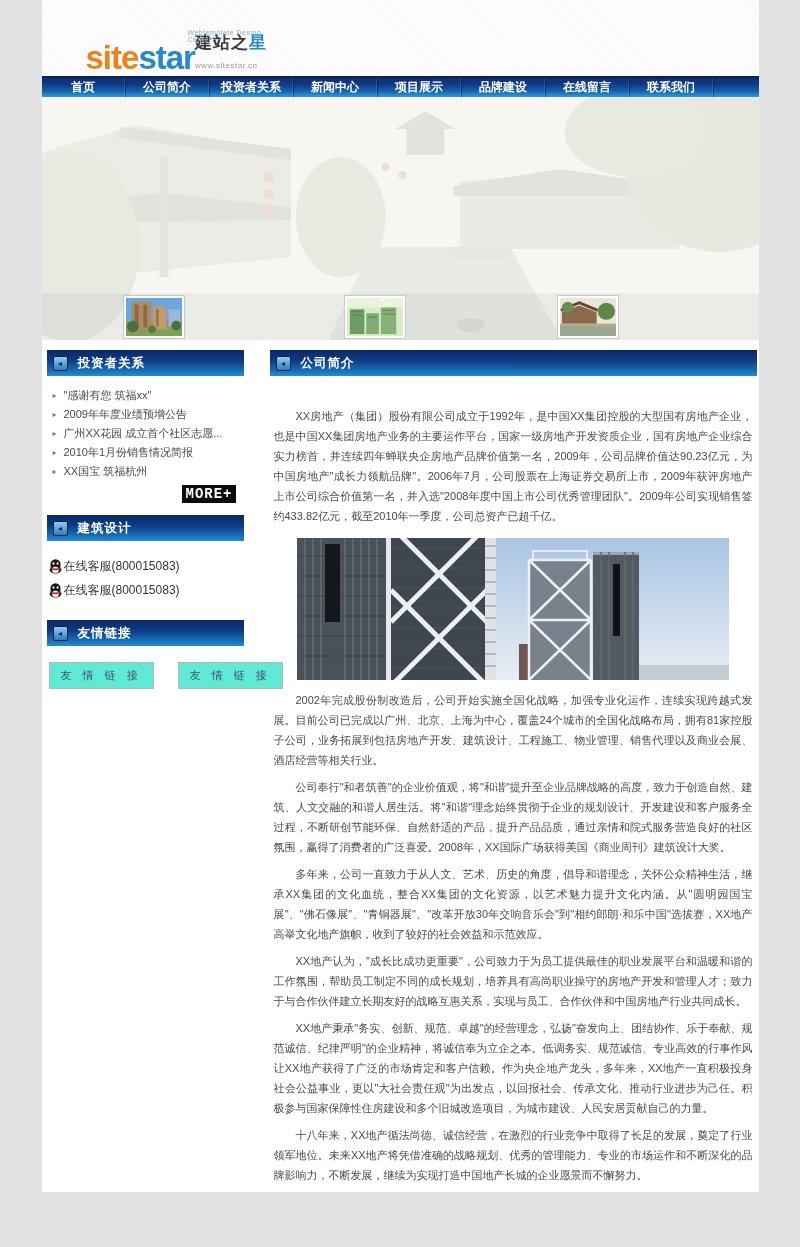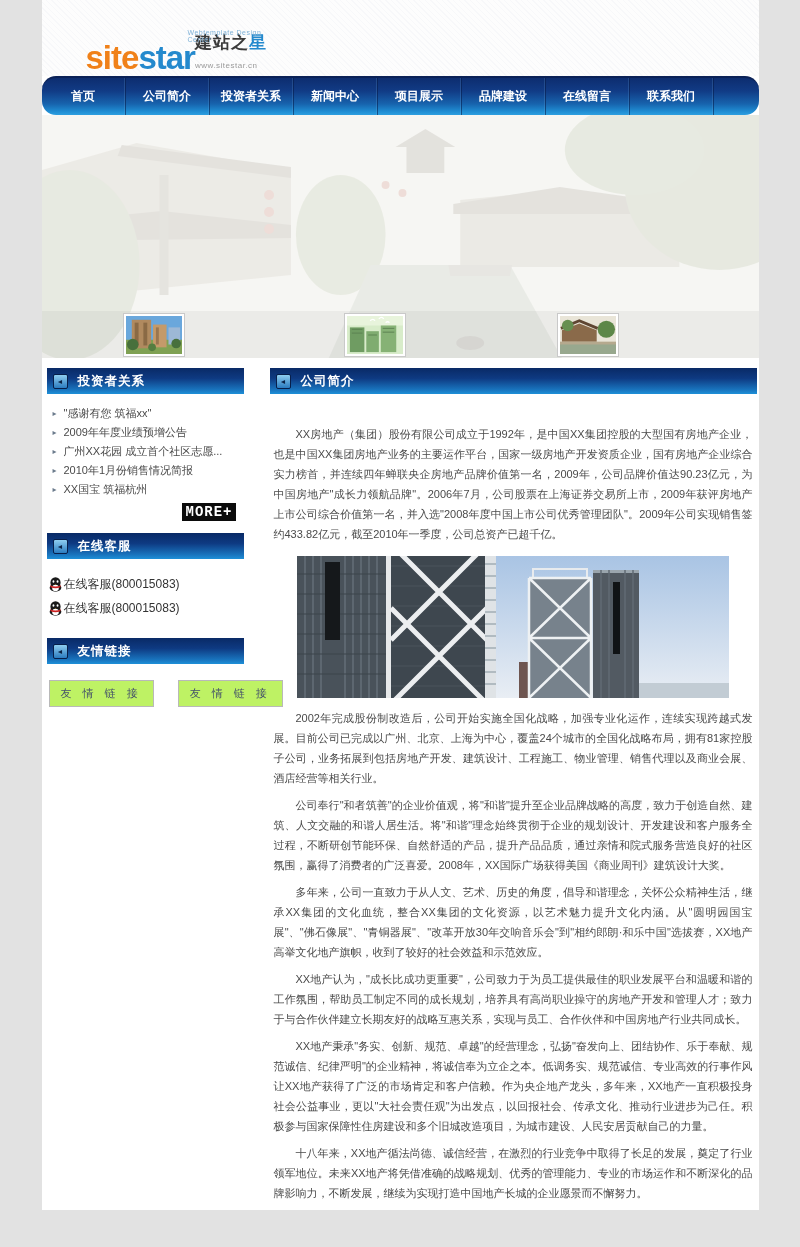--- a/index.html
+++ b/index.html
@@ -16,22 +16,22 @@
   .logo-tagline { position:absolute; left:102px; top:-2px; font-size:7px; color:#7fb2d8; letter-spacing:.5px; }
   .logo-en { font-size:33px; font-weight:bold; letter-spacing:-1px; line-height:1; }
   .logo-en .site { color:#f08119; }
   .logo-en .star { color:#2489cd; }
   .logo-cn { padding-bottom:2px; }
   .logo-cn .cn { font-size:17px; font-weight:bold; color:#3b3b3b; letter-spacing:1px; }
   .logo-cn .cn b { color:#2489cd; }
   .logo-cn .url { font-size:8px; color:#9a9a9a; letter-spacing:.5px;text-align:center; }
 
   
-  .nav { height:39px; border-top:2px solid #0b2257; display:flex;
-    background:linear-gradient(180deg,#0d2d6f 0%,#113b85 35%,#1763ad 70%,#1f8cd2 90%,#2d9fe0 100%);border-radius:14px; }
+  .nav { height:21px; border-top:2px solid #0b2257; display:flex;
+    background:linear-gradient(180deg,#0d2d6f 0%,#113b85 35%,#1763ad 70%,#1f8cd2 90%,#2d9fe0 100%); }
   .nav-item { width:84px; display:flex; align-items:center; justify-content:center;
     color:#fff; font-size:12px; font-weight:bold; cursor:pointer;
     border-right:1px solid rgba(6,25,70,.55); box-shadow:inset -1px 0 0 rgba(130,190,240,.18); }
 
   
   .banner { height:243px; position:relative; background:#f5f5f2; overflow:hidden; }
   .banner svg.scene { position:absolute; inset:0; width:100%; height:100%; }
   .thumb { position:absolute; bottom:2px; width:60px; height:42px; background:#fff;
     border:2px solid #fff; outline:1px solid #c9c9c9; cursor:pointer; }
   .thumb svg { width:100%; height:100%; display:block; }
@@ -58,21 +58,21 @@
     background:#0b0b0b; color:#fff; font-size:14px; font-weight:bold;
     padding:1px 3px; letter-spacing:1px; cursor:pointer; font-family:"Liberation Mono","DejaVu Sans Mono",monospace; }
 
   
   .qq-list { padding:10px 6px 14px 2px; }
   .qq-row { display:flex; align-items:center; gap:2px; margin:7px 0; font-size:12px; color:#333; cursor:pointer; }
   .qq-row svg { width:13px; height:15px; flex:0 0 auto; }
 
   
   .links-row { display:flex; gap:24px; padding:16px 4px 20px 2px; }
-  .link-box { border:1px solid #b9b9b9; background:#bef264; padding:5px 11px;
+  .link-box { border:1px solid #b9b9b9; background:#5eead4; padding:5px 11px;
     font-size:11px; color:#44516a; letter-spacing:4px; cursor:pointer; white-space:nowrap; }
 
   
   .article { padding:2px 4px 0 4px; }
   .article p { font-size:11px; line-height:20px; color:#4a4a4a; text-indent:2em;
     text-align:justify; margin:7px 0; }
   .article p:first-of-type { margin-top:28px; }
   .photo { width:432px; height:142px; margin:12px auto 10px auto; display:block; }
   .photo svg { width:100%; height:100%; display:block; }
 </style>
@@ -182,21 +182,21 @@
           <li><span class="arr">▸</span><span>"感谢有您 筑福xx"</span></li>
           <li><span class="arr">▸</span><span>2009年年度业绩预增公告</span></li>
           <li><span class="arr">▸</span><span>广州XX花园 成立首个社区志愿...</span></li>
           <li><span class="arr">▸</span><span>2010年1月份销售情况简报</span></li>
           <li><span class="arr">▸</span><span>XX国宝 筑福杭州</span></li>
         </ul>
         <span class="more-badge">MORE+</span>
 
         <div class="bar">
           <span class="bar-icon">◄</span>
-          <span class="bar-title">在线客服</span>
+          <span class="bar-title">建筑设计</span>
         </div>
         <div class="qq-list">
           <div class="qq-row">
             <svg viewBox="0 0 14 16">
               <ellipse cx="7" cy="6" rx="5.5" ry="5.8" fill="#1a1a1a"></ellipse>
               <ellipse cx="7" cy="11.5" rx="6.3" ry="4.2" fill="#1a1a1a"></ellipse>
               <ellipse cx="7" cy="11.8" rx="3.6" ry="3.4" fill="#ffffff"></ellipse>
               <path d="M1.2,8.8 Q7,11.4 12.8,8.8 L12.2,11 Q7,13.2 1.8,11 Z" fill="#cc2222"></path>
               <ellipse cx="4.8" cy="4.8" rx="1" ry="1.4" fill="#ffffff"></ellipse>
               <ellipse cx="9.2" cy="4.8" rx="1" ry="1.4" fill="#ffffff"></ellipse>

